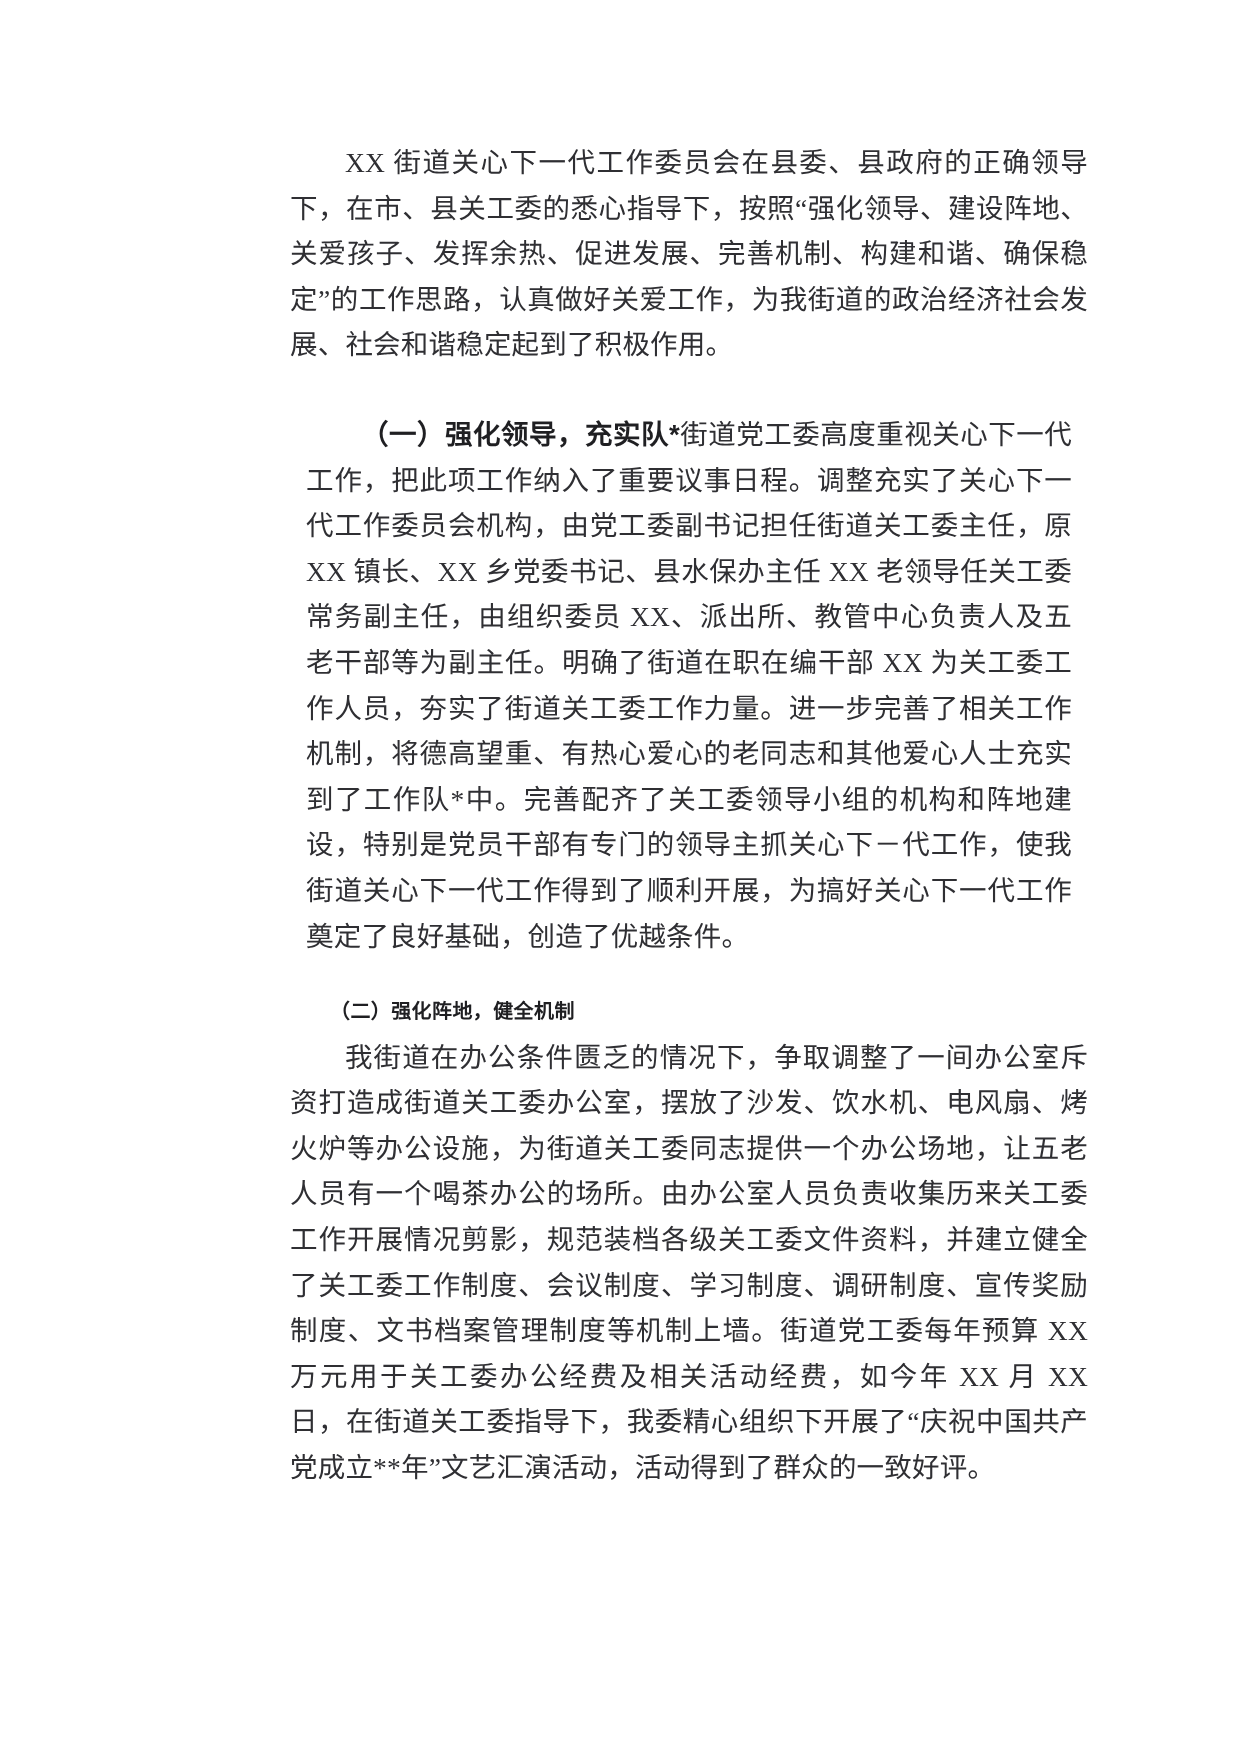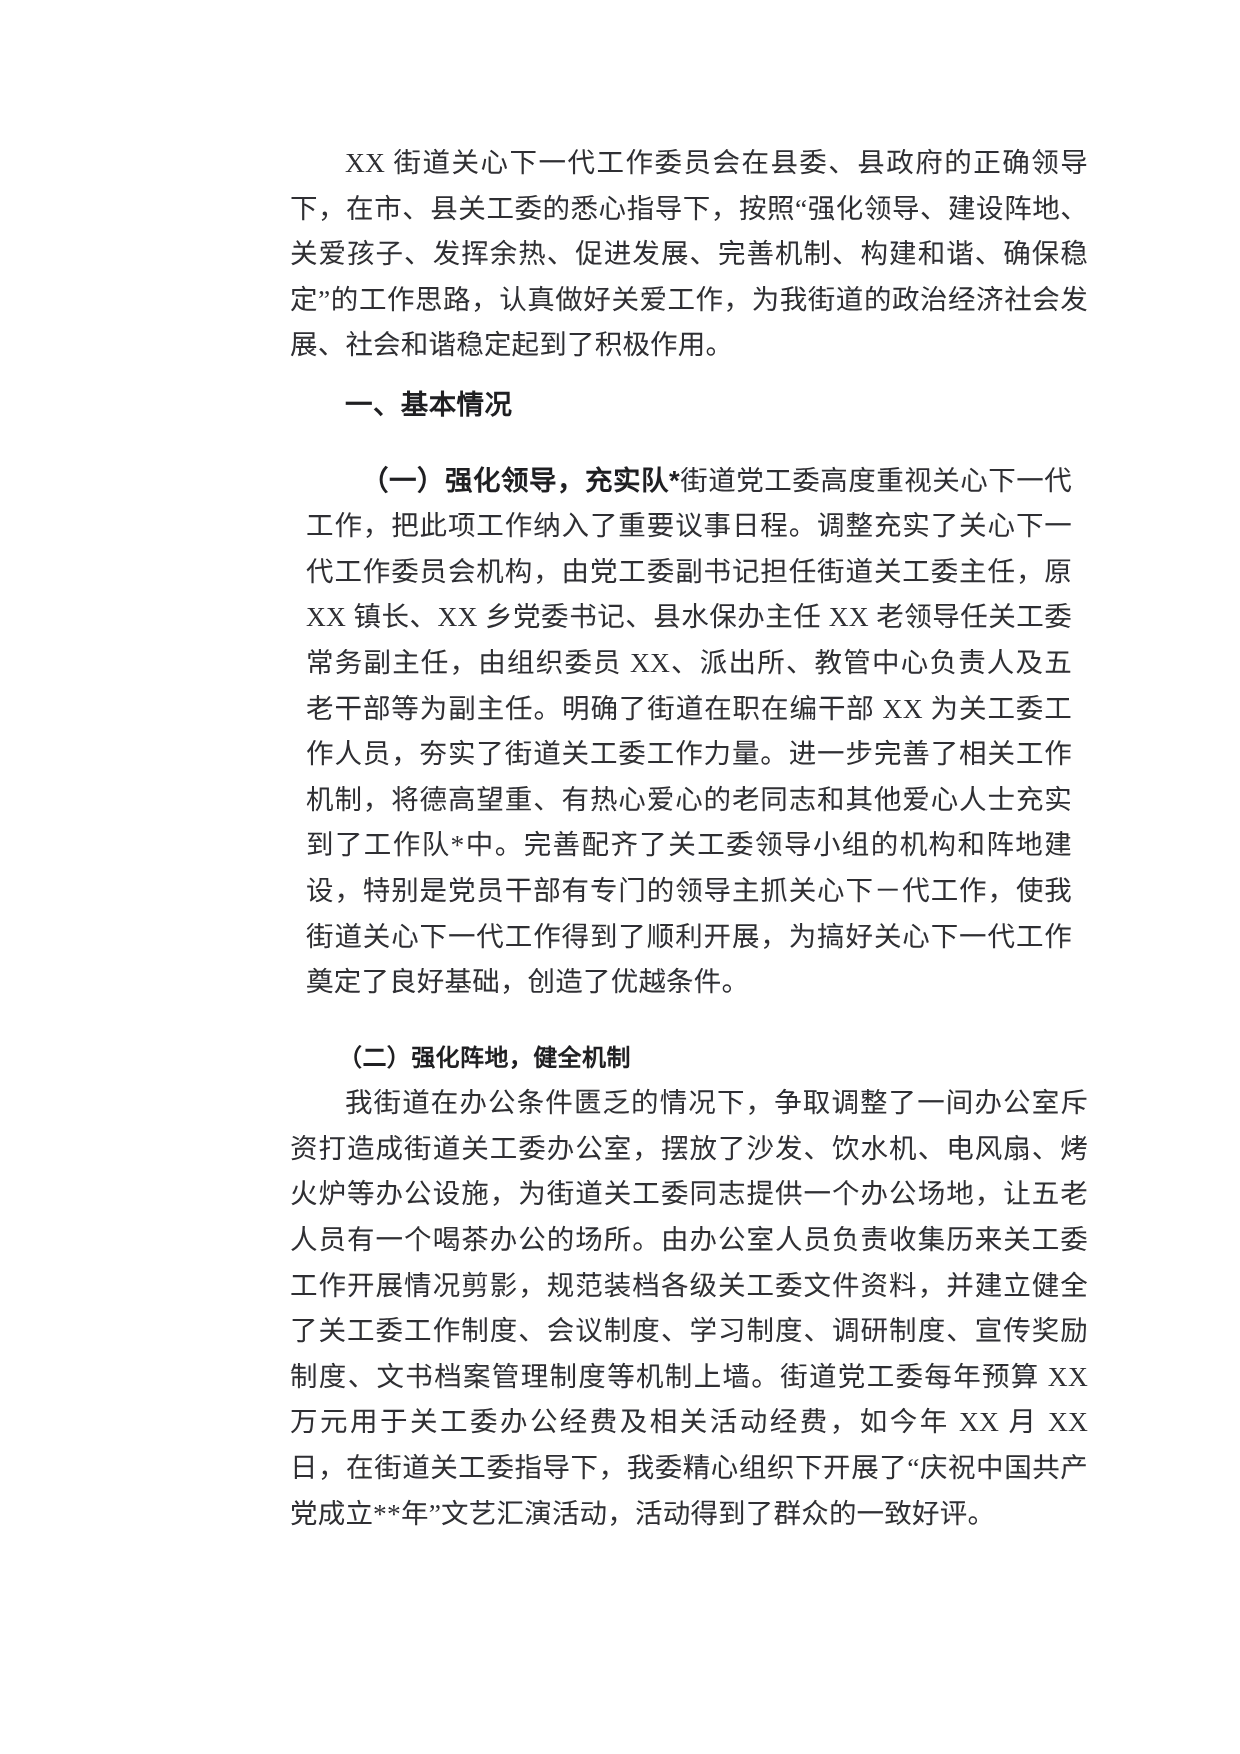--- a/index.html
+++ b/index.html
@@ -49,21 +49,21 @@
     line-height: 45.6px;
     color: #1f1f22;
     font-weight: bold;
     text-indent: 2em;
     margin: 0;
     letter-spacing: 0.4px;
   }
 
   .sub-heading {
     font-family: Liberation Sans, sans-serif;
-    font-size: 24px;
+    font-size: 20px;
     line-height: 45.6px;
     color: #1f1f22;
     font-weight: bold;
     text-indent: 2em;
     margin: 0;
     letter-spacing: 0.4px;
   }
 
   
   .para-runin {
@@ -91,21 +91,20 @@
 </head>
 <body>
 
 <div class="page">
   <div class="page-body">
 
     <p class="para">XX 街道关心下一代工作委员会在县委、县政府的正确领导下，在市、县关工委的悉心指导下，按照“强化领导、建设阵地、关爱孩子、发挥余热、促进发展、完善机制、构建和谐、确保稳定”的工作思路，认真做好关爱工作，为我街道的政治经济社会发展、社会和谐稳定起到了积极作用。</p>
 
     <div class="gap-md"></div>
 
-    <h2 class="heading">一、基本情况</h2>
 
     <div class="gap-sm"></div>
 
 
     <div class="gap-md"></div>
 
 
     <div class="gap-sm"></div>
 
     <p class="para-runin"><span class="runin-label">（一）强化领导，充实队*</span><span>街道党工委高度重视关心下一代工作，把此项工作纳入了重要议事日程。调整充实了关心下一代工作委员会机构，由党工委副书记担任街道关工委主任，原 XX 镇长、XX 乡党委书记、县水保办主任 XX 老领导任关工委常务副主任，由组织委员 XX、派出所、教管中心负责人及五老干部等为副主任。明确了街道在职在编干部 XX 为关工委工作人员，夯实了街道关工委工作力量。进一步完善了相关工作机制，将德高望重、有热心爱心的老同志和其他爱心人士充实到了工作队*中。完善配齐了关工委领导小组的机构和阵地建设，特别是党员干部有专门的领导主抓关心下－代工作，使我街道关心下一代工作得到了顺利开展，为搞好关心下一代工作奠定了良好基础，创造了优越条件。</span></p>

